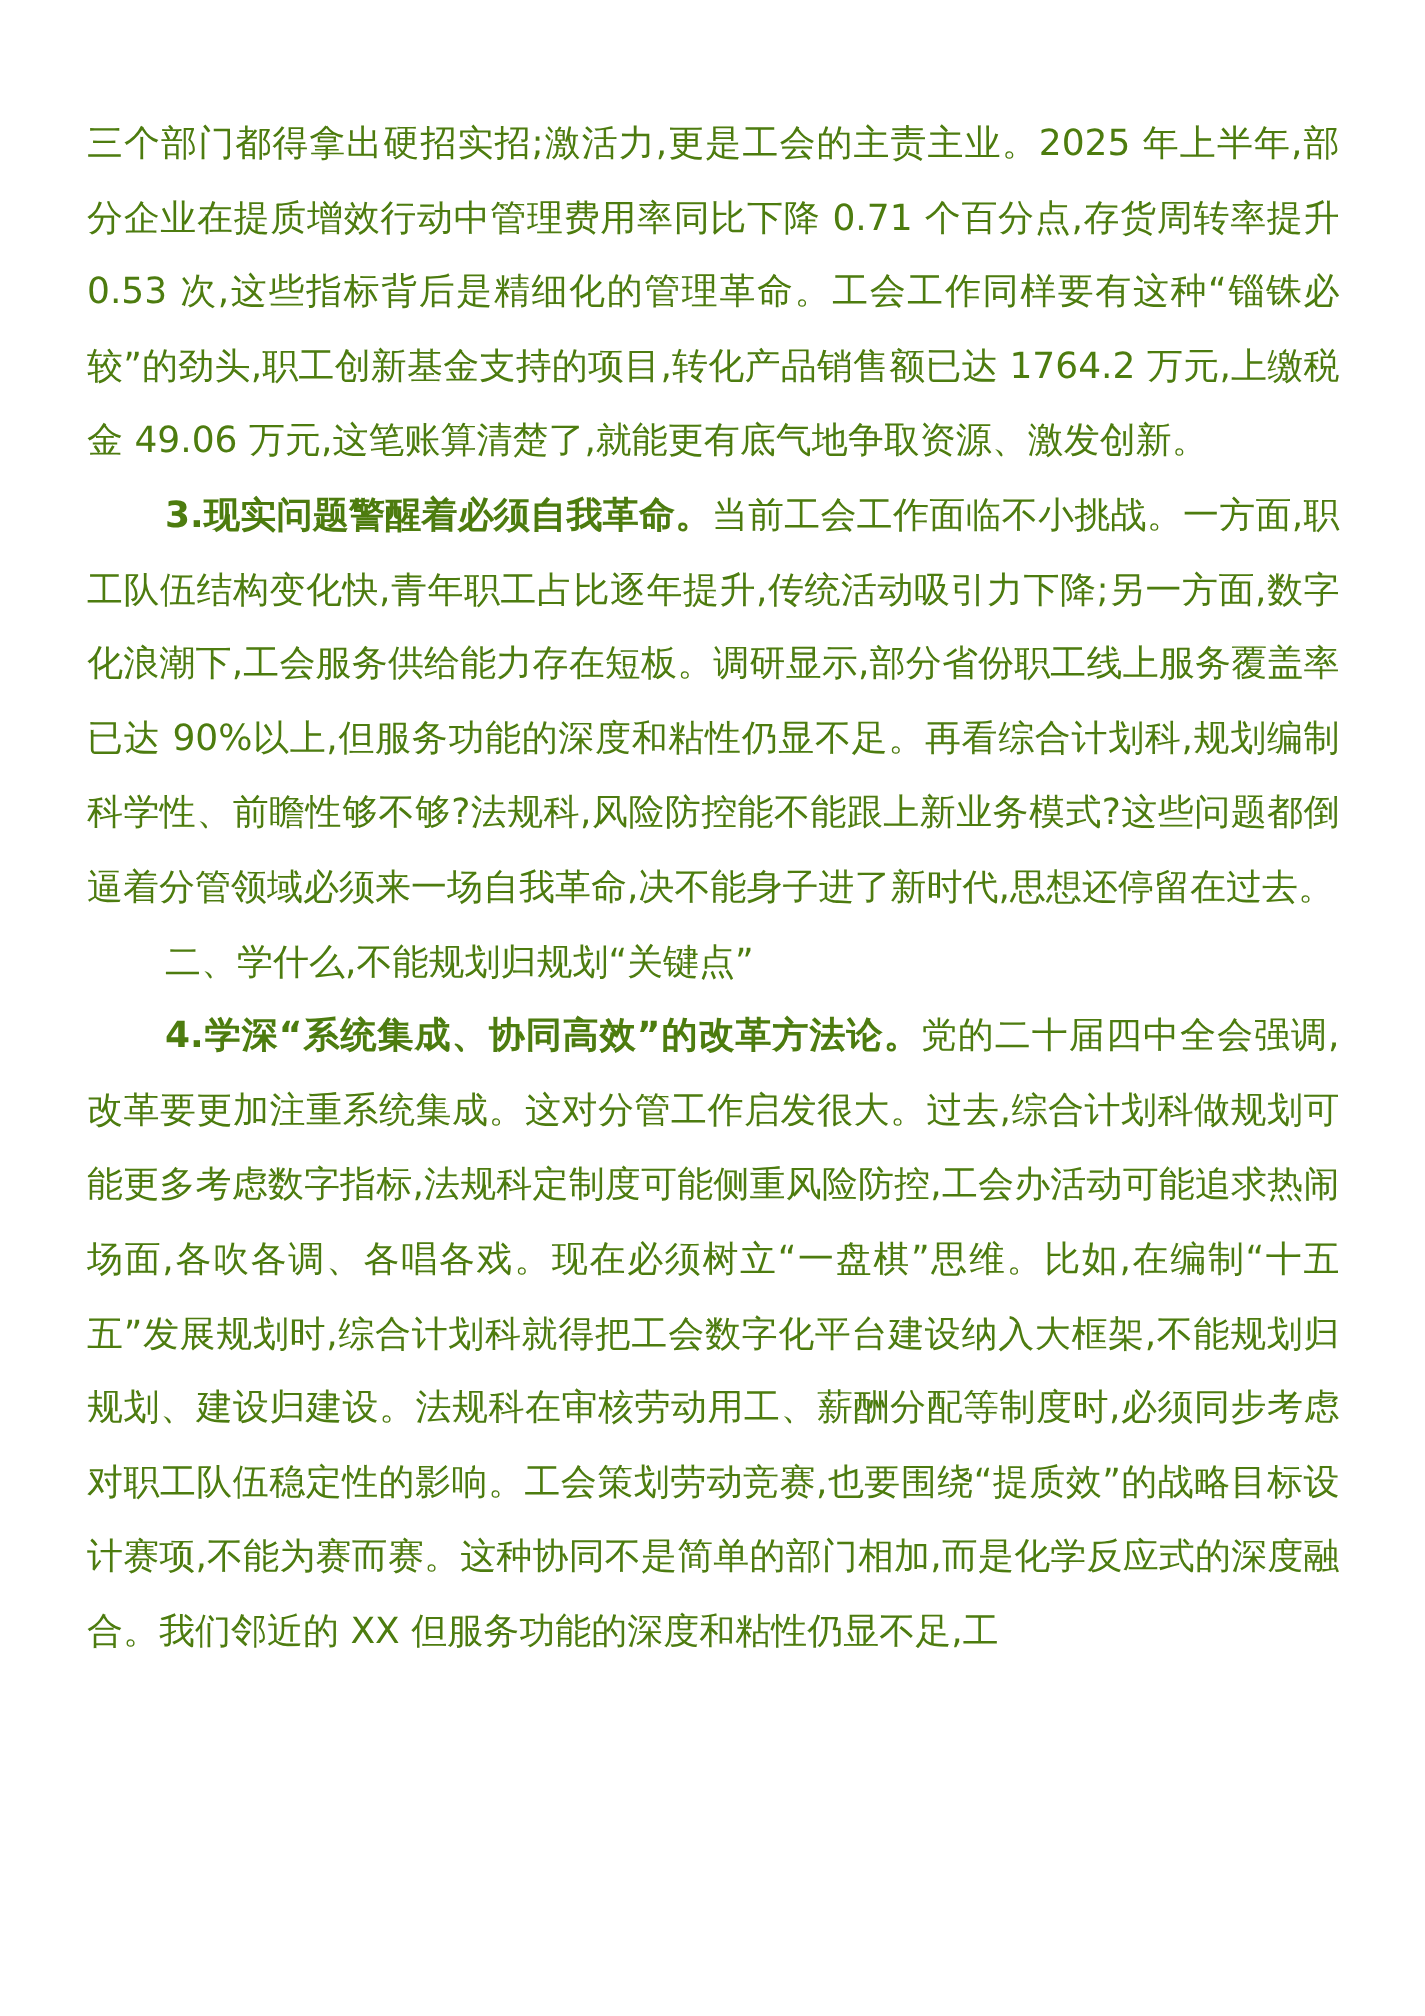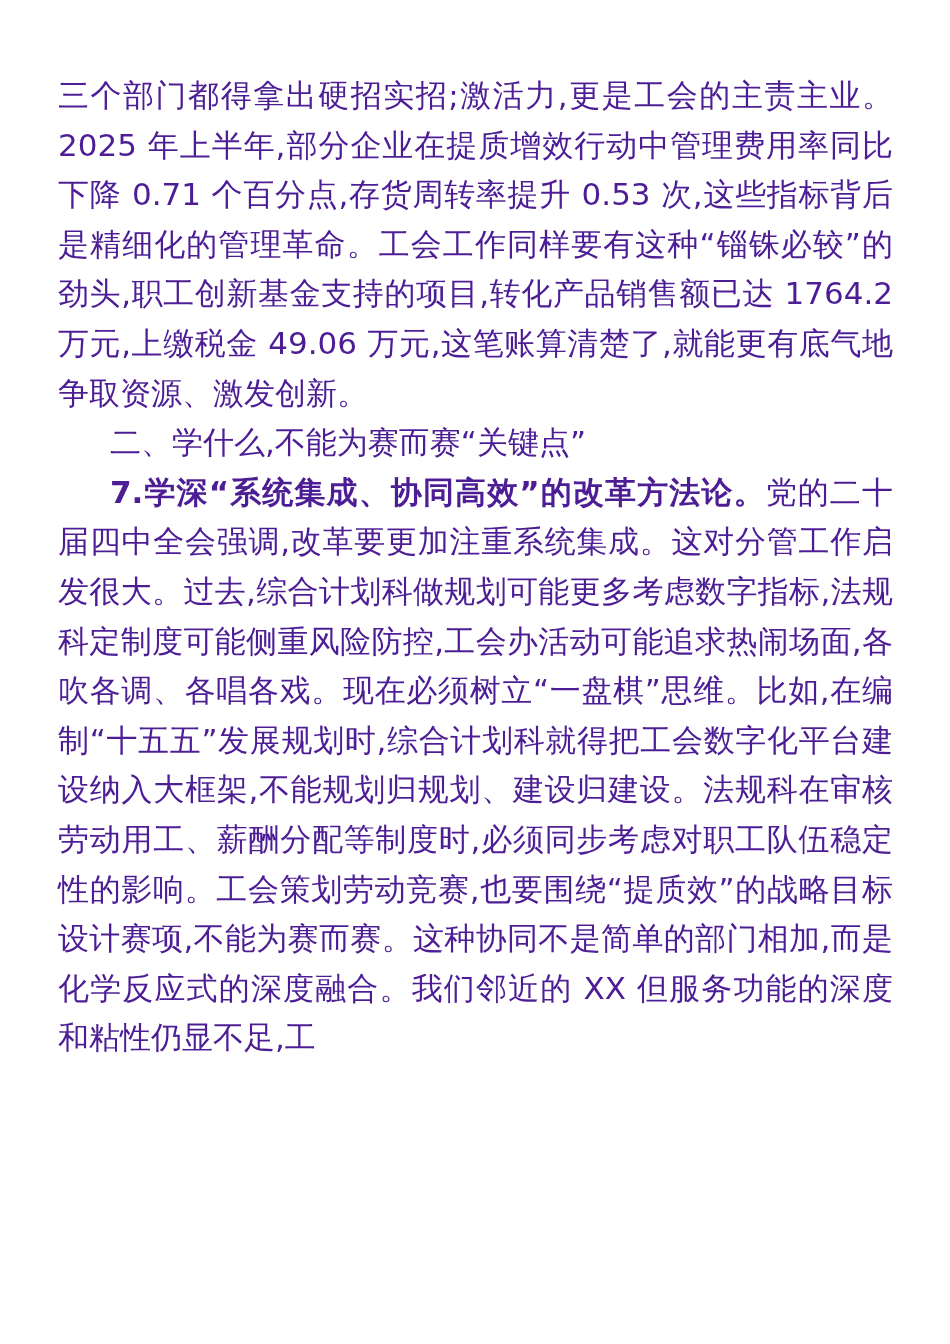--- a/index.html
+++ b/index.html
@@ -12,23 +12,23 @@
       height: 1344px;
       overflow: hidden;
       position: relative;
     }
     .page {
       position: absolute;
       left: 58px;
       top: 71px;
       width: 835px;
       font-family: "DejaVu Sans", "Liberation Sans", sans-serif;
-      font-size: 31px;
+      font-size: 24px;
       line-height: 49.6px;
-      color: #4c1d95;
+      color: #4d7c0f;
       text-align: justify;
       text-justify: inter-character;
     }
     .para {
       margin: 0;
       padding: 0;
     }
     .indent {
       text-indent: 52px;
     }
@@ -37,18 +37,21 @@
     }
   </style>
 </head>
 <body>
 
 <div class="page">
   <p class="para">
     <span>三个部门都得拿出硬招实招;激活力,更是工会的主责主业。2025 年上半年,部分企业在提质增效行动中管理费用率同比下降 0.71 个百分点,存货周转率提升 0.53 次,这些指标背后是精细化的管理革命。工会工作同样要有这种“锱铢必较”的劲头,职工创新基金支持的项目,转化产品销售额已达 1764.2 万元,上缴税金 49.06 万元,这笔账算清楚了,就能更有底气地争取资源、激发创新。</span>
   </p>
   <p class="para indent">
-    <span>二、学什么,不能为赛而赛“关键点”</span>
+    <span class="bold">3.现实问题警醒着必须自我革命。</span><span>当前工会工作面临不小挑战。一方面,职工队伍结构变化快,青年职工占比逐年提升,传统活动吸引力下降;另一方面,数字化浪潮下,工会服务供给能力存在短板。调研显示,部分省份职工线上服务覆盖率已达 90%以上,但服务功能的深度和粘性仍显不足。再看综合计划科,规划编制科学性、前瞻性够不够?法规科,风险防控能不能跟上新业务模式?这些问题都倒逼着分管领域必须来一场自我革命,决不能身子进了新时代,思想还停留在过去。</span>
   </p>
   <p class="para indent">
-    <span class="bold">7.学深“系统集成、协同高效”的改革方法论。</span><span>党的二十届四中全会强调,改革要更加注重系统集成。这对分管工作启发很大。过去,综合计划科做规划可能更多考虑数字指标,法规科定制度可能侧重风险防控,工会办活动可能追求热闹场面,各吹各调、各唱各戏。现在必须树立“一盘棋”思维。比如,在编制“十五五”发展规划时,综合计划科就得把工会数字化平台建设纳入大框架,不能规划归规划、建设归建设。法规科在审核劳动用工、薪酬分配等制度时,必须同步考虑对职工队伍稳定性的影响。工会策划劳动竞赛,也要围绕“提质效”的战略目标设计赛项,不能为赛而赛。这种协同不是简单的部门相加,而是化学反应式的深度融合。我们邻近的 XX 但服务功能的深度和粘性仍显不足,工</span>
+    <span>二、学什么,不能规划归规划“关键点”</span>
+  </p>
+  <p class="para indent">
+    <span class="bold">4.学深“系统集成、协同高效”的改革方法论。</span><span>党的二十届四中全会强调,改革要更加注重系统集成。这对分管工作启发很大。过去,综合计划科做规划可能更多考虑数字指标,法规科定制度可能侧重风险防控,工会办活动可能追求热闹场面,各吹各调、各唱各戏。现在必须树立“一盘棋”思维。比如,在编制“十五五”发展规划时,综合计划科就得把工会数字化平台建设纳入大框架,不能规划归规划、建设归建设。法规科在审核劳动用工、薪酬分配等制度时,必须同步考虑对职工队伍稳定性的影响。工会策划劳动竞赛,也要围绕“提质效”的战略目标设计赛项,不能为赛而赛。这种协同不是简单的部门相加,而是化学反应式的深度融合。我们邻近的 XX 但服务功能的深度和粘性仍显不足,工</span>
   </p>
 </div>
 
 </body></html>

